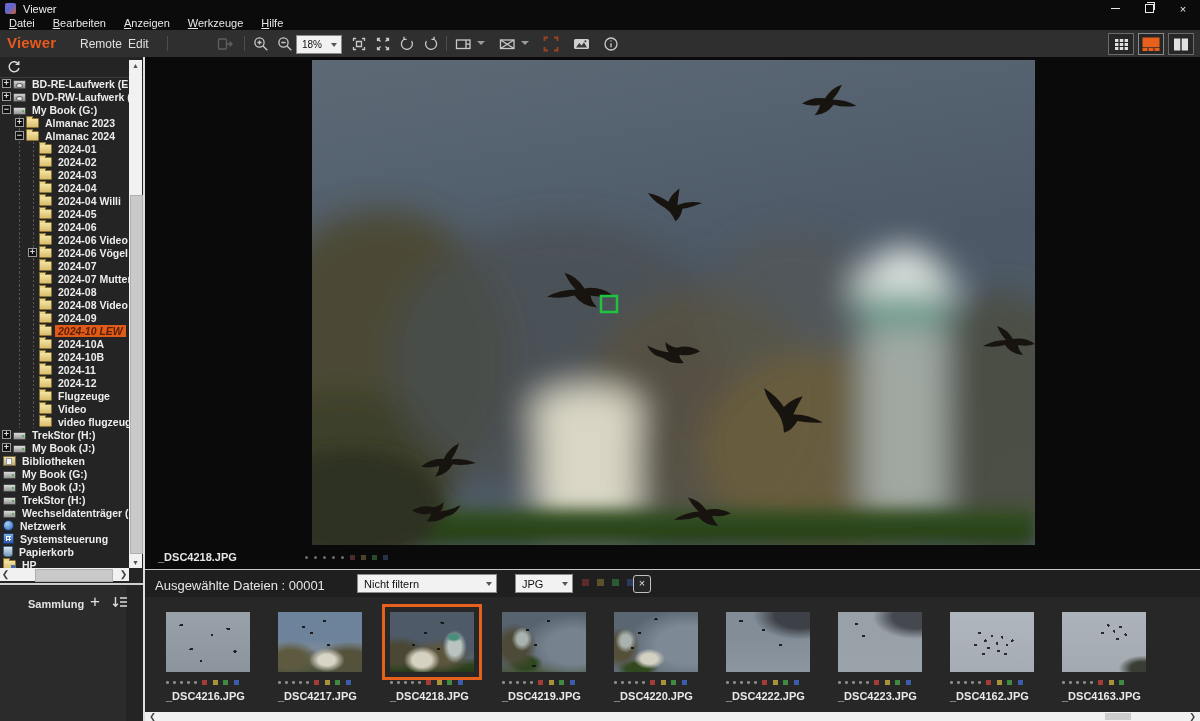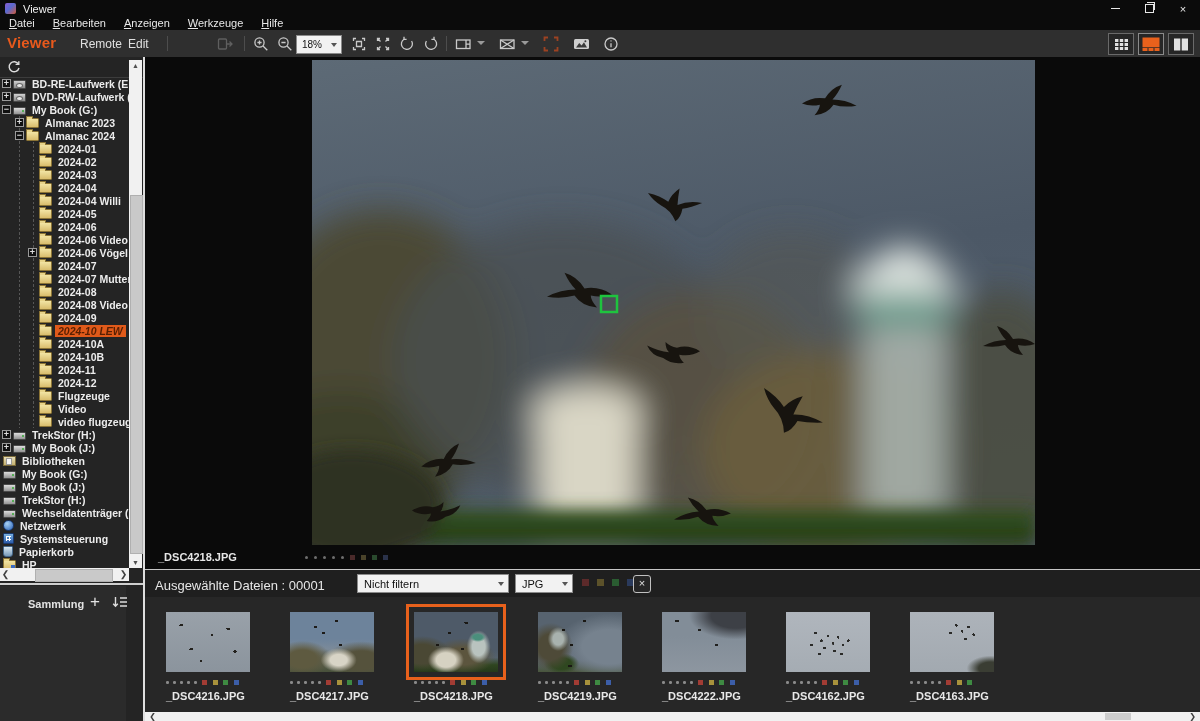--- a/index.html
+++ b/index.html
@@ -86,27 +86,27 @@
   .rating-row{display:flex;align-items:center;gap:6px;}
   #viewer-rating{position:absolute;left:160px;top:498px;}
   .dot{width:3px;height:3px;border-radius:50%;background:#6e6e6e;}
   .chip{width:5px;height:5px;}
   
   #filterbar{position:absolute;left:145px;top:569px;width:1055px;height:28px;background:#1f1f1f;border-top:1px solid #c6c6c6;box-sizing:border-box;}
   #fb-selected{position:absolute;left:10px;top:8px;font-size:13px;color:#e6e6e6;}
   #fb-count{position:absolute;left:225px;top:8px;font-size:11px;color:#e6e6e6;}
   .vselect{position:absolute;top:4px;height:19px;background:#f2f2f2;border:1px solid #8a8a8a;display:flex;align-items:center;box-sizing:border-box;}
   .vselect .val{font-size:11px;color:#111;margin-left:6px;flex:1;white-space:nowrap;}
-  #fb-filter{left:212px;width:152px;}
+  #fb-filter{left:212px;width:140px;}
   #fb-format{left:370px;width:58px;}
   #fb-chips{position:absolute;left:437px;top:9px;display:flex;gap:8px;}
   .fb-chip{width:7px;height:7px;}
   #fb-clear{position:absolute;left:488px;top:5px;width:16px;height:16px;border:1px solid #c0c0c0;border-radius:3px;background:#262626;color:#e0e0e0;font-size:11px;line-height:15px;text-align:center;}
   
-  #filmstrip{position:absolute;left:145px;top:597px;width:1055px;height:115px;background:#272727;overflow:hidden;display:flex;padding-left:21px;gap:40px;box-sizing:border-box;}
+  #filmstrip{position:absolute;left:145px;top:597px;width:1055px;height:115px;background:#272727;overflow:hidden;display:flex;padding-left:21px;gap:28px;box-sizing:border-box;}
   .titem{flex:none;width:84px;padding-top:15px;}
   .timg{width:84px;height:60px;}
   .titem.sel .timg{outline:3px solid #e8611c;outline-offset:5px;}
   .trow{margin-top:8px;display:flex;align-items:center;gap:4.5px;}
   .trow .dot{width:2.5px;height:2.5px;background:#8a8a8a;}
   .trow .chip{width:5px;height:5px;margin-left:1px;}
   .tname{margin-top:5px;font-size:11px;font-weight:bold;color:#e8e8e8;white-space:nowrap;}
   
   .tv1{background:radial-gradient(3px 2px at 18% 22%,#23211d 60%,transparent 61%),radial-gradient(3px 2px at 30% 62%,#23211d 60%,transparent 61%),radial-gradient(2px 2px at 55% 38%,#23211d 60%,transparent 61%),radial-gradient(3px 2px at 74% 28%,#23211d 60%,transparent 61%),radial-gradient(3px 2px at 82% 66%,#23211d 60%,transparent 61%),radial-gradient(2px 2px at 42% 82%,#23211d 60%,transparent 61%),linear-gradient(180deg,#99a1a9,#8b949d);}
   .tv2{background:radial-gradient(3px 2px at 55% 15%,#1d1b18 60%,transparent 61%),radial-gradient(3px 2px at 40% 35%,#1d1b18 60%,transparent 61%),radial-gradient(3px 2px at 30% 25%,#1d1b18 60%,transparent 61%),radial-gradient(3px 2px at 60% 55%,#1d1b18 60%,transparent 61%),radial-gradient(24px 16px at 58% 80%,#d8d4c6 35%,transparent 75%),radial-gradient(40px 25px at 15% 78%,#5e5a40 35%,transparent 72%),radial-gradient(50px 26px at 85% 80%,#55523c 35%,transparent 72%),linear-gradient(180deg,#6d839b 0 45%,#7b8a99 62%,#5c6152 78%,#47503a 100%);}
@@ -675,38 +675,68 @@
           <span class="dot"></span>
           <span class="dot"></span>
           <span class="chip" style="background: rgb(162, 60, 52);"></span>
           <span class="chip" style="background: rgb(168, 146, 60);"></span>
           <span class="chip" style="background: rgb(62, 138, 66);"></span>
           <span class="chip" style="background: rgb(60, 94, 168);"></span>
         </div>
     <div class="tname">_DSC4219.JPG</div>
   </div>
 
+  <div class="titem">
+    <div class="timg tv5"></div>
+    <div class="trow rating-row">
+          <span class="dot"></span>
+          <span class="dot"></span>
+          <span class="dot"></span>
+          <span class="dot"></span>
+          <span class="dot"></span>
+          <span class="chip" style="background: rgb(162, 60, 52);"></span>
+          <span class="chip" style="background: rgb(168, 146, 60);"></span>
+          <span class="chip" style="background: rgb(62, 138, 66);"></span>
+          <span class="chip" style="background: rgb(60, 94, 168);"></span>
+        </div>
+    <div class="tname">_DSC4220.JPG</div>
+  </div>
 
 
   <div class="titem">
     <div class="timg tv7"></div>
     <div class="trow rating-row">
           <span class="dot"></span>
           <span class="dot"></span>
           <span class="dot"></span>
           <span class="dot"></span>
           <span class="dot"></span>
           <span class="chip" style="background: rgb(162, 60, 52);"></span>
           <span class="chip" style="background: rgb(168, 146, 60);"></span>
           <span class="chip" style="background: rgb(62, 138, 66);"></span>
           <span class="chip" style="background: rgb(60, 94, 168);"></span>
         </div>
     <div class="tname">_DSC4222.JPG</div>
   </div>
 
+  <div class="titem">
+    <div class="timg tv8"></div>
+    <div class="trow rating-row">
+          <span class="dot"></span>
+          <span class="dot"></span>
+          <span class="dot"></span>
+          <span class="dot"></span>
+          <span class="dot"></span>
+          <span class="chip" style="background: rgb(162, 60, 52);"></span>
+          <span class="chip" style="background: rgb(168, 146, 60);"></span>
+          <span class="chip" style="background: rgb(62, 138, 66);"></span>
+          <span class="chip" style="background: rgb(60, 94, 168);"></span>
+        </div>
+    <div class="tname">_DSC4223.JPG</div>
+  </div>
 
   <div class="titem">
     <div class="timg tv9"></div>
     <div class="trow rating-row">
           <span class="dot"></span>
           <span class="dot"></span>
           <span class="dot"></span>
           <span class="dot"></span>
           <span class="dot"></span>
           <span class="chip" style="background: rgb(162, 60, 52);"></span>

